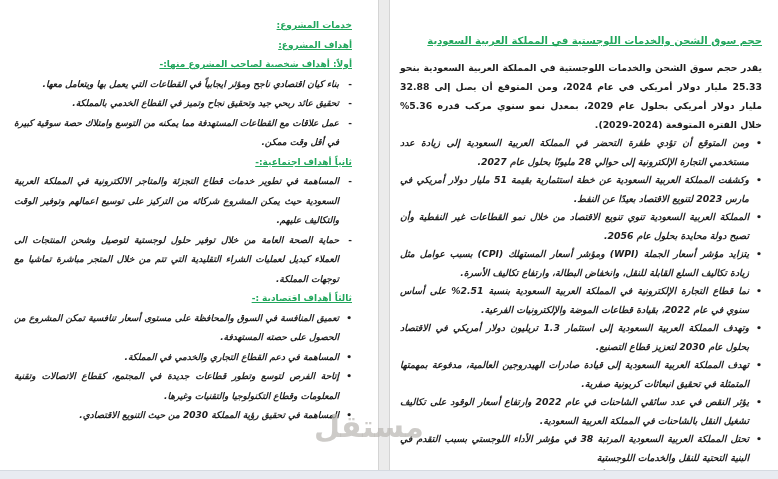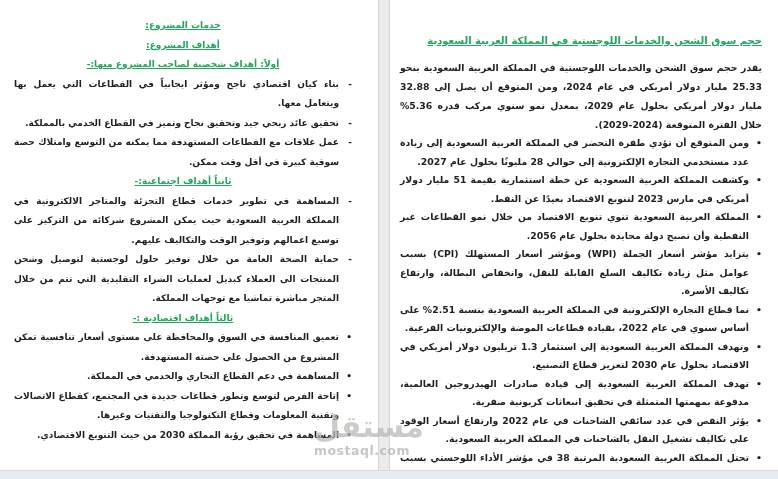--- a/index.html
+++ b/index.html
@@ -14,28 +14,28 @@
   }
   .page--left  { left: 0;     width: 378px; padding: 16px 26px 0 14px; font-size: 9px;   line-height: 19.5px; }
   .page--right { left: 390px; width: 388px; padding: 14px 16px 0 10px; font-size: 9.3px; line-height: 19px; }
 
   .doc-title {
     color: var(--green, #21a65c); text-decoration: underline;
     font-size: 10px; line-height: 19px; text-align: right; margin-bottom: 8px; font-weight: bold; margin-top: 17px;
   }
   .heading {
     color: var(--green, #21a65c); text-decoration: underline;
-    font-size: inherit; line-height: inherit; font-weight: bold; text-align: center;
+    font-size: inherit; line-height: inherit; font-weight: bold; text-align: right;
   }
   .para { text-align: justify; }
 
   .blist { width: 100%; }
   .li { display: flex; }
   .li .marker { flex: none; width: 13px; text-align: right; }
-  .li .txt { flex: 1; text-align: justify; }
+  .li .txt { flex: 1; text-align: justify; font-style: italic; }
   .page--right .li { line-height: 18.5px; }
 
   .divider {
     position: absolute; left: 378px; top: 0; width: 12px; height: 470px;
     background: #ebebeb; border-left: 1px solid #d4d4d4; border-right: 1px solid #d4d4d4;
   }
   .bottom-band {
     position: absolute; left: 0; top: 470px; width: 778px; height: 9px;
     background: #e8ebf1; border-top: 1px solid #d5dae1;
   }
@@ -173,16 +173,15 @@
           <span class="txt">وتهدف المملكة العربية السعودية إلى أن تكون 30% من جميع المركبات في الرياض تعمل بالبطاريات بحلول عام 2030</span>
         </div>
       </div>
   </section>
 
   <div class="divider"></div>
   <div class="bottom-band"></div>
 
   <div class="watermark">
     <div class="wm-logo">مستقل</div>
-    <div class="wm-url">mostaql.com</div>
   </div>
 
 </div>
 
 </body></html>

